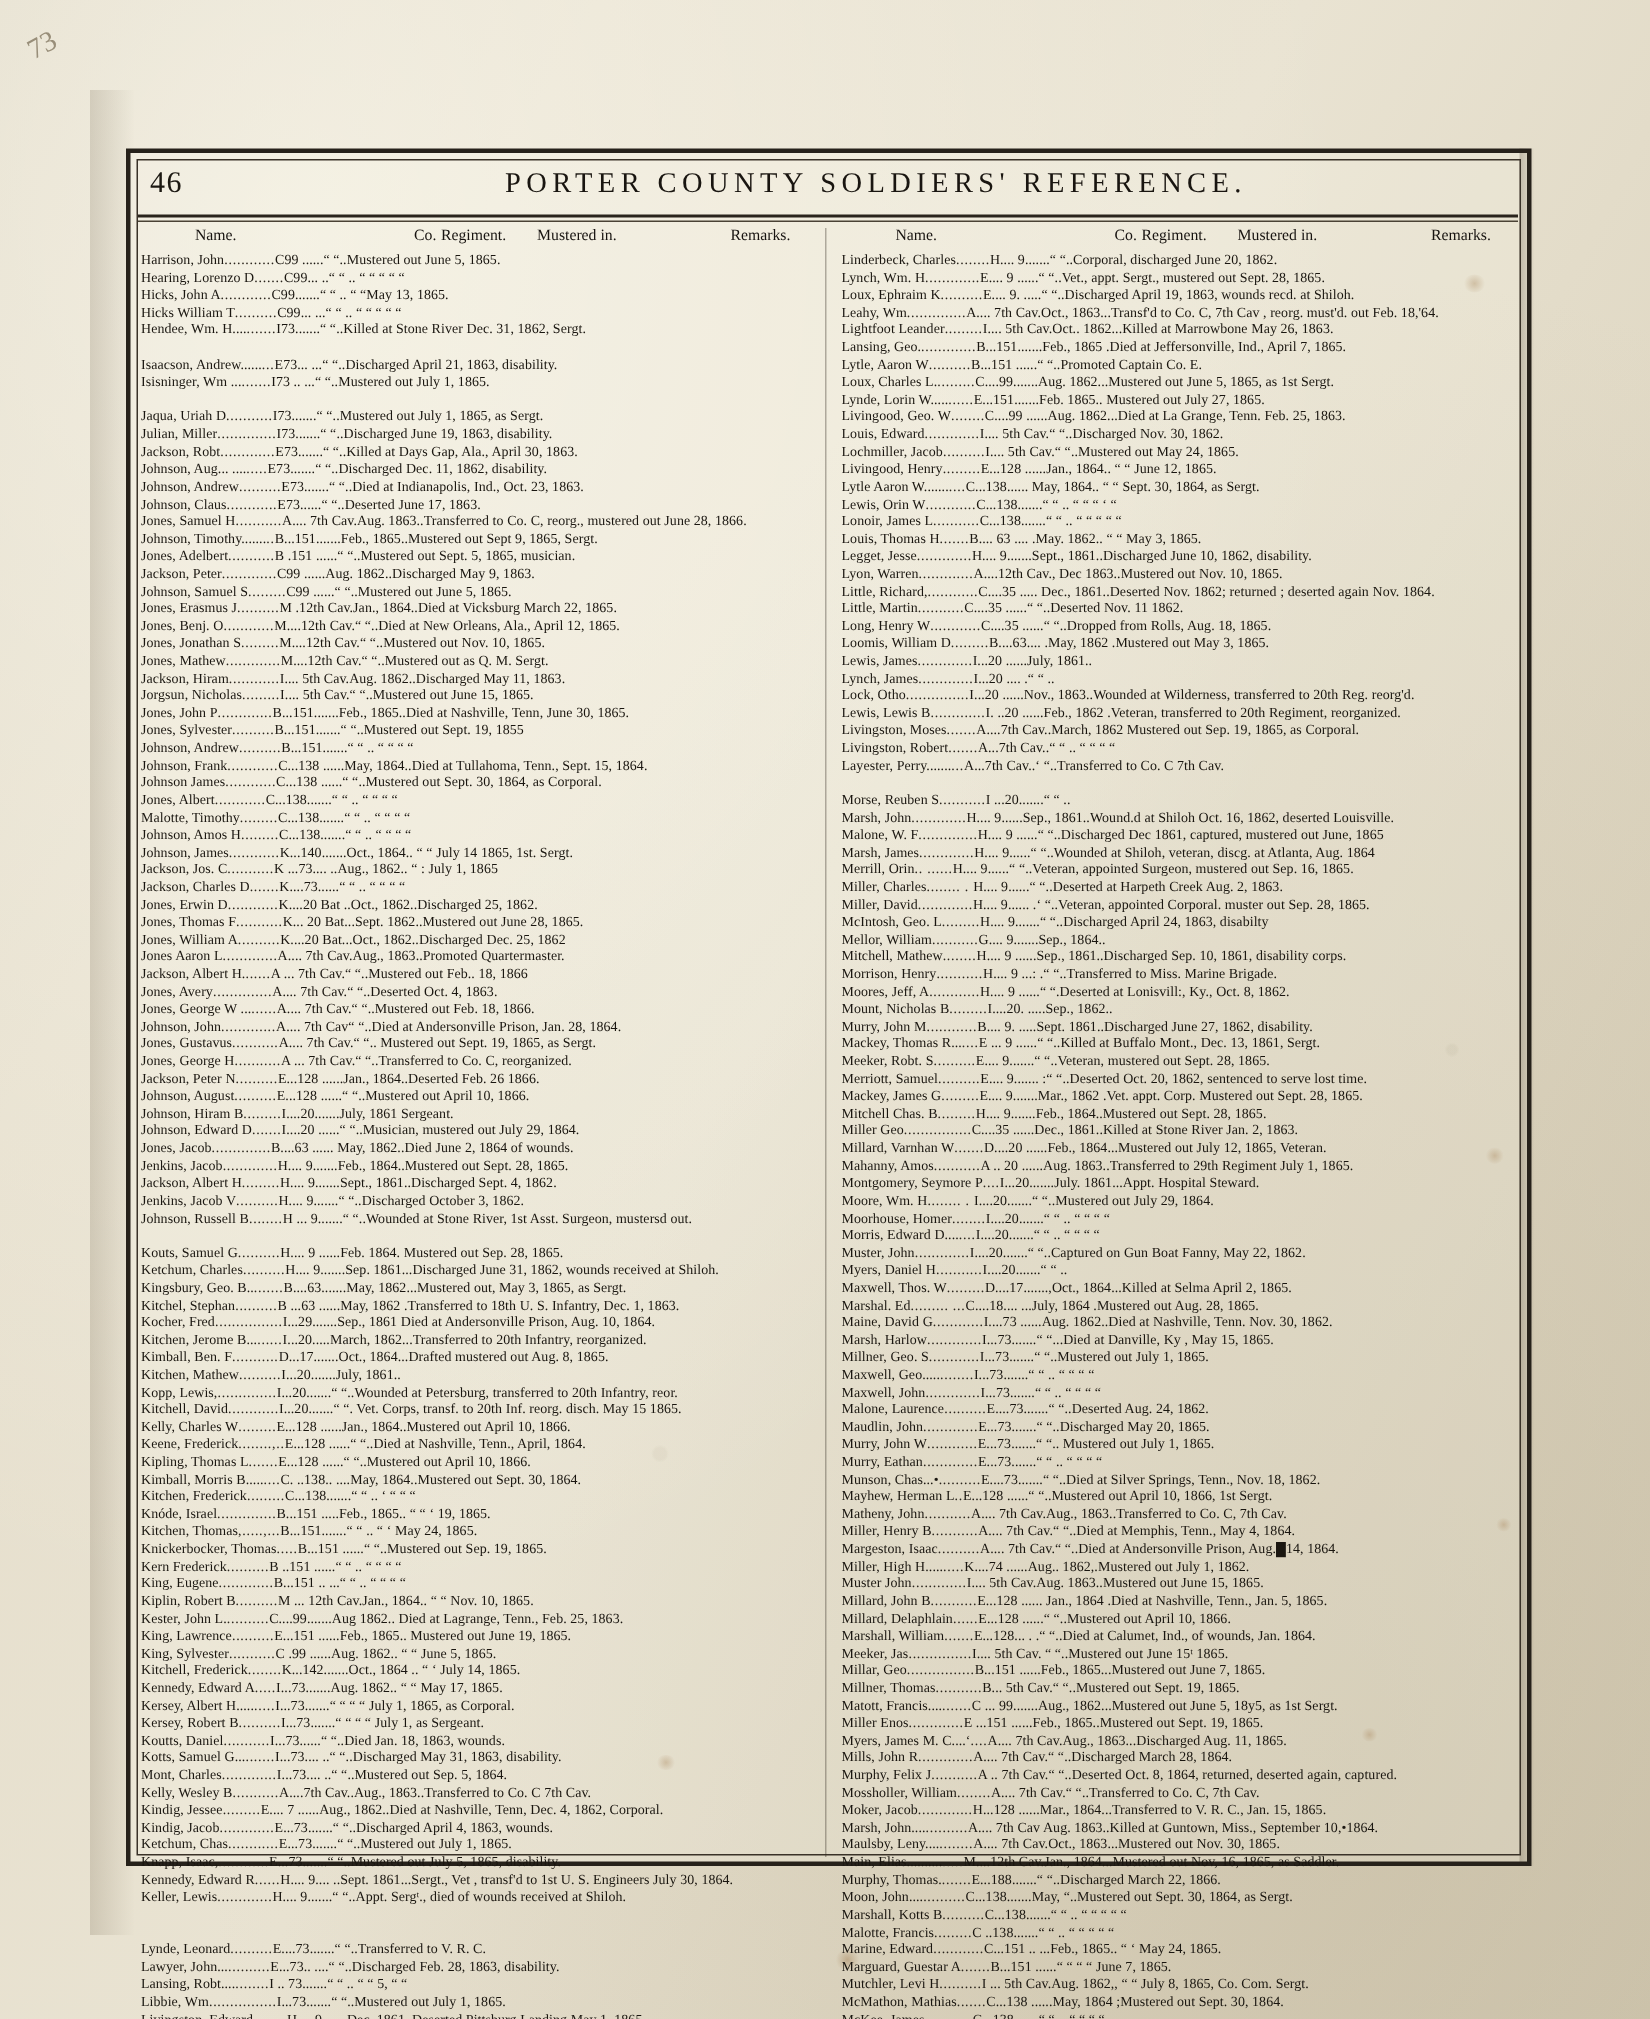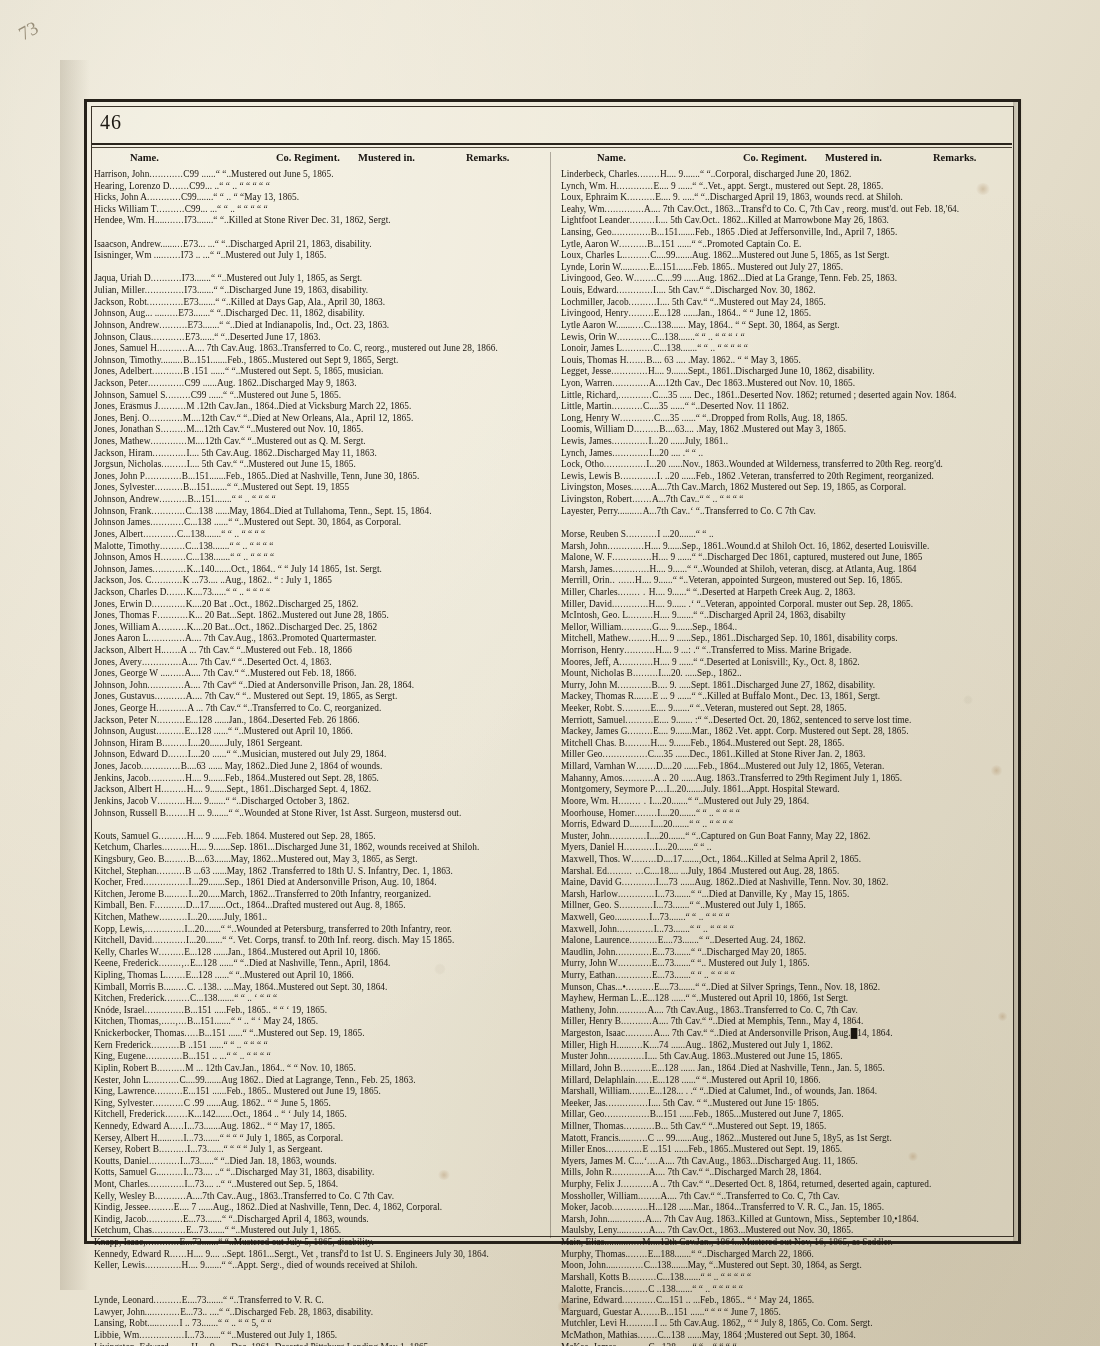--- a/index.html
+++ b/index.html
@@ -146,28 +146,27 @@
     height: 1086px;
     border-left: 1px solid rgba(48,41,32,.35);
   }
 
   
   .col-head {
     position: relative;
     height: 17px;
     font-size: 10.5px;
     color: #171310;
-    font-weight: bold;
   }
   .col-head span { position: absolute; white-space: nowrap; }
   .ch-name { left: 36px; }
   .ch-co   { left: 162px; margin-left: 20px; }
   .ch-reg  { left: 200px; }
   .ch-mus  { left: 264px; }
-  .ch-rem  { left: 372px; }
+  .ch-rem  { left: 393px; }
 
   
   .entry {
     display: block;
     white-space: nowrap;
     font-size: 9.3px;
     line-height: 11.62px;
     color: #1a1610;
     letter-spacing: .05px;
     height: 11.62px;
@@ -219,20 +218,21 @@
   <div id="binding-shadow"></div>
 
   <div id="corner-mark">73</div>
 
   <div id="frame-outer">
     <div id="frame-inner"></div>
   </div>
 
   <div id="header-row">
     <div id="page-number">46</div>
+    <div id="running-title">PORTER COUNTY SOLDIERS' REFERENCE.</div>
   </div>
   <div id="header-rule"></div>
   <div id="header-rule2"></div>
 
   <div id="col-divider"></div>
 
   <div id="body-cols">
     <div class="column" id="col-left">
       <div class="col-head">
         <span class="ch-name">Name.</span>

